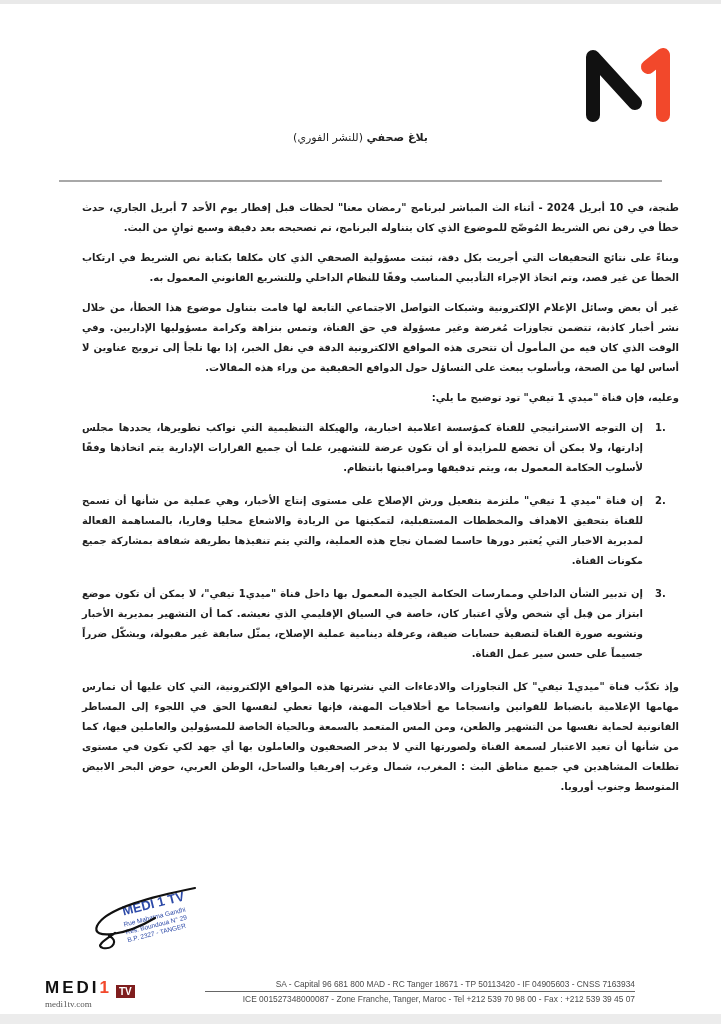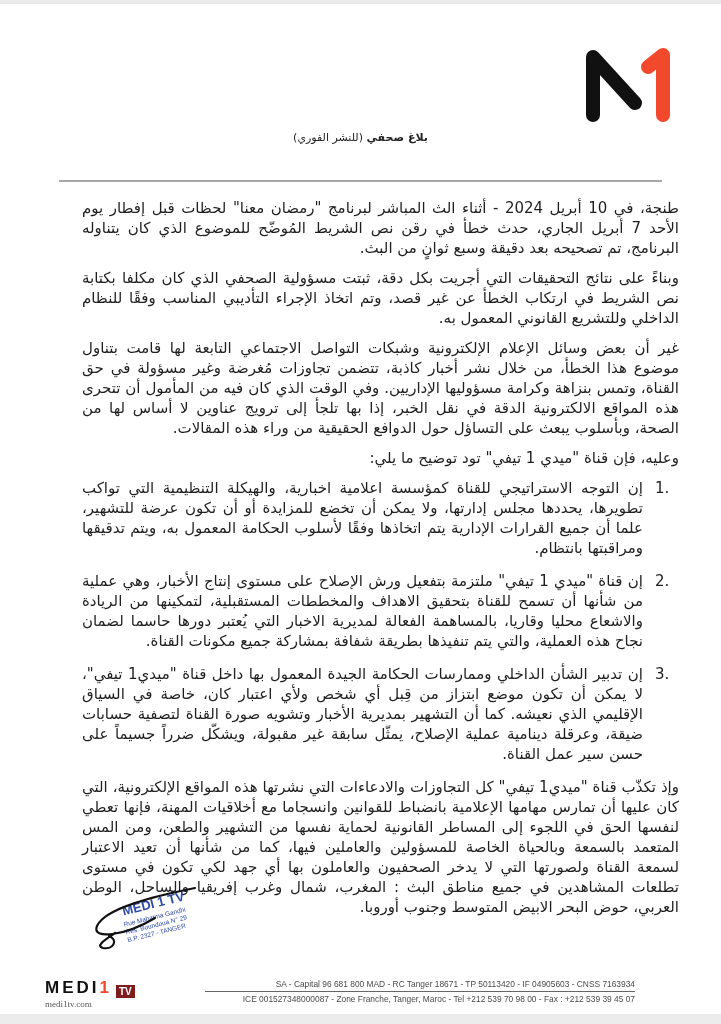--- a/index.html
+++ b/index.html
@@ -20,21 +20,21 @@
       text-align: center; direction: rtl;
       font-size: 11px; color: #222;
     }
     .title b { font-weight: bold; }
 
     .rule { position: absolute; left: 59px; top: 180px; width: 603px; height: 2px; background: #a8a8a8; }
 
     .body-text {
       position: absolute; left: 82px; top: 198px; width: 597px;
       direction: rtl; text-align: justify;
-      font-size: 15px; line-height: 20px; color: #1f1f1f;
+      font-size: 10px; line-height: 20px; color: #1f1f1f; font-weight: bold;
     }
     .body-text p { margin: 0 0 10px 0; }
     .body-text ol { margin: 0 0 10px 0; padding: 0 36px 0 0; list-style: none; }
     .body-text li { position: relative; margin-bottom: 13px; }
     .body-text li .num {
       position: absolute; right: -36px; top: 0; width: 24px; text-align: left;
       direction: ltr;
     }
 
     .stamp { position: absolute; left: 85px; top: 878px; width: 130px; height: 80px; }

